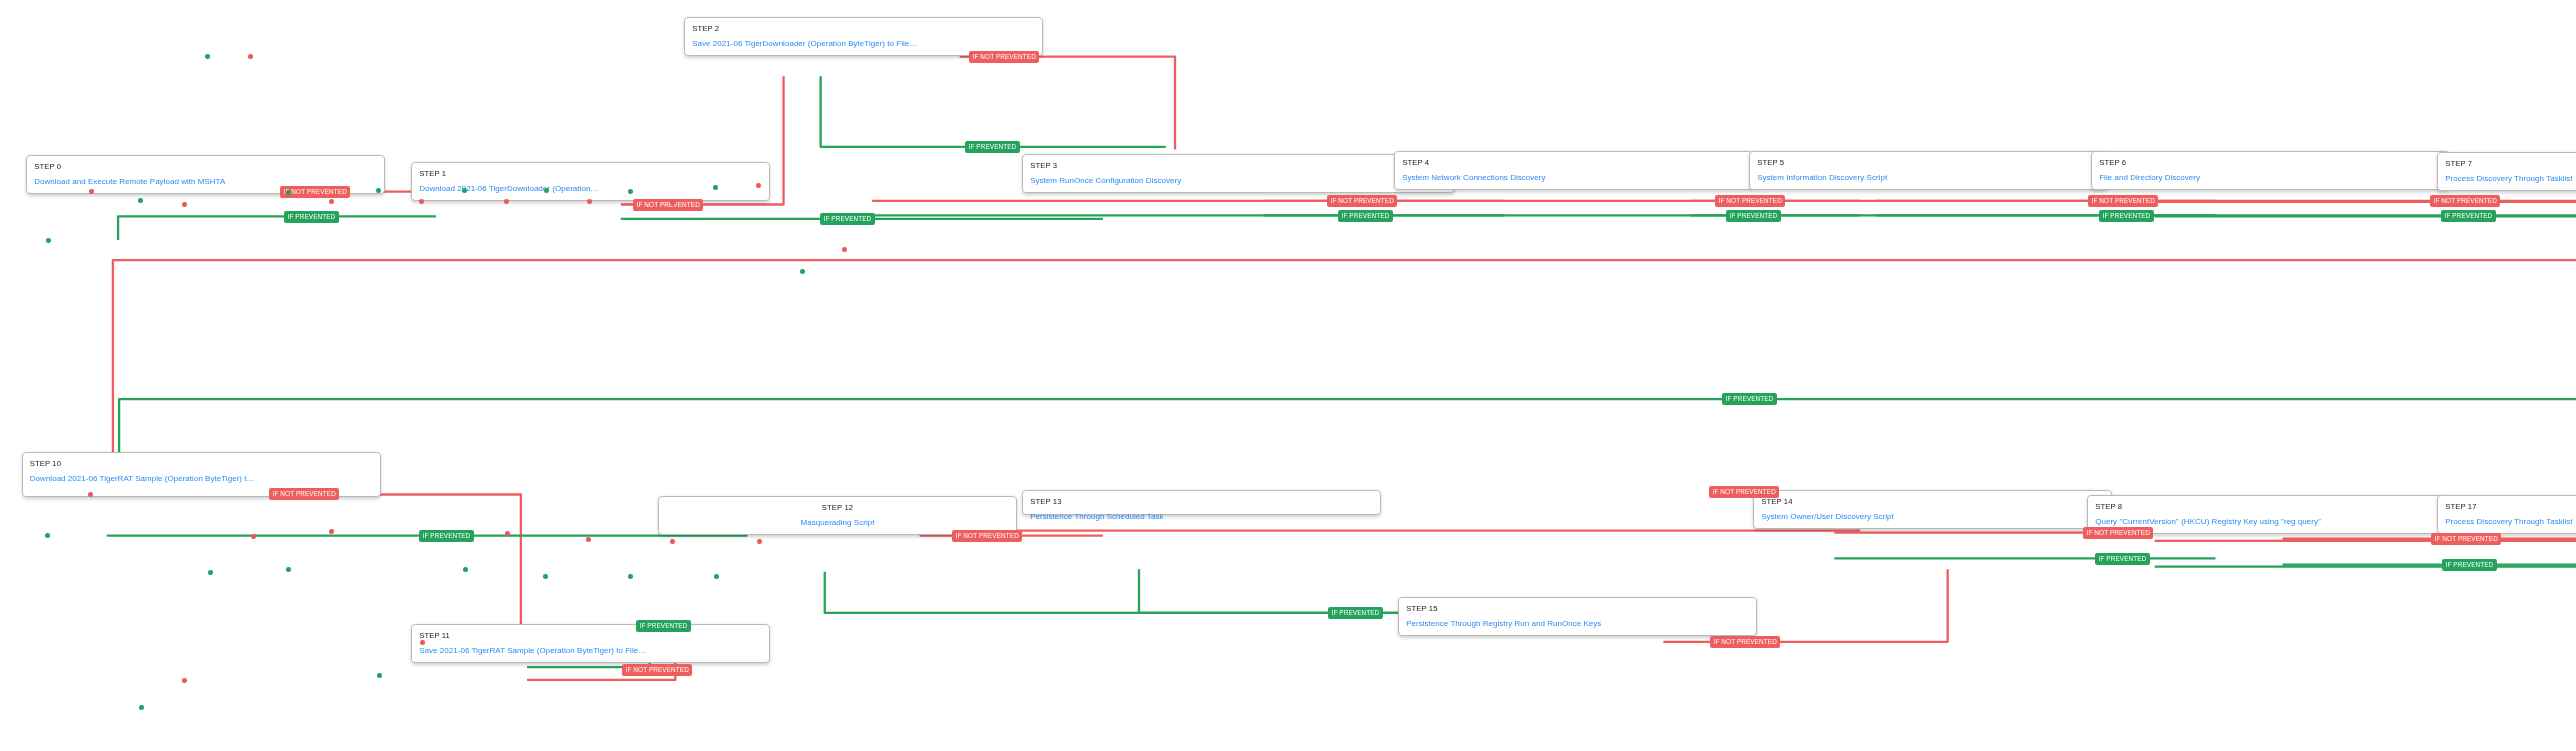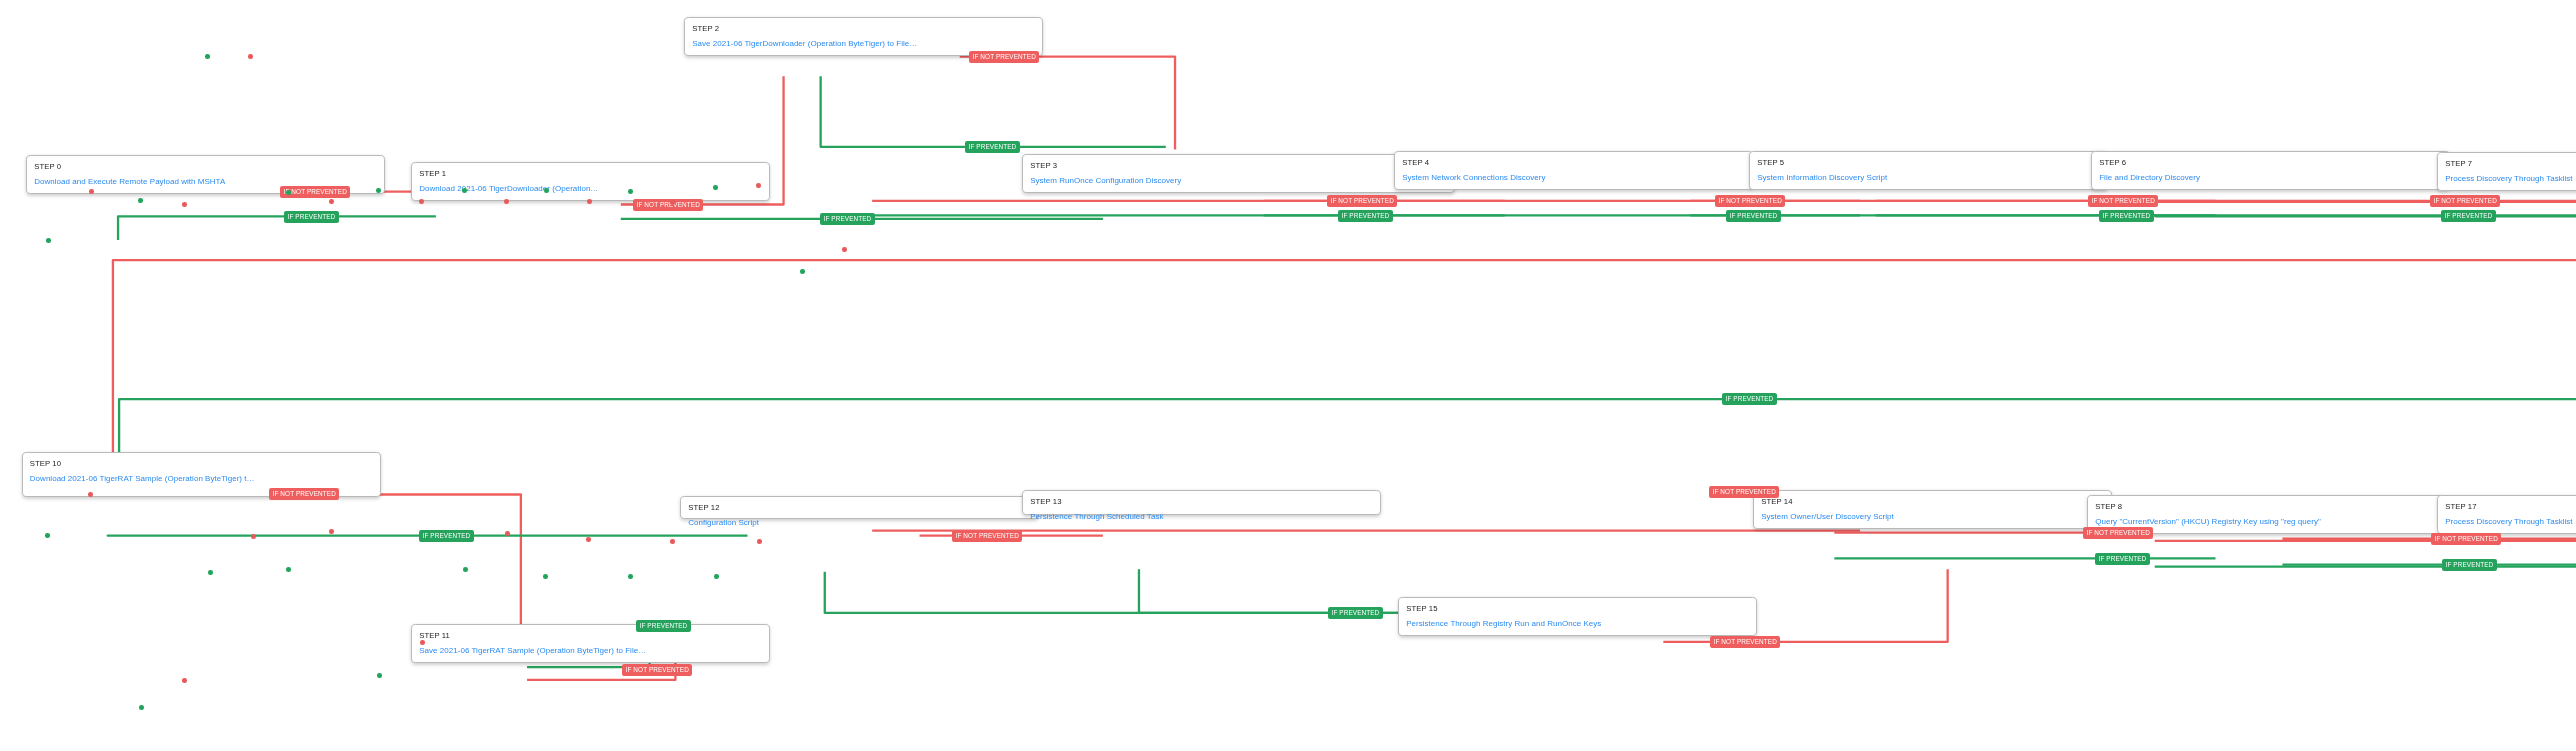--- a/index.html
+++ b/index.html
@@ -211,23 +211,23 @@
   <div class="port port-red" style="left:88px; top:492px;"></div>
   <div class="port port-green" style="left:45px;  top:533px;"></div>
 
   <div class="node" style="left: 411px; top: 624px; width: 359px; height: 39px;">
     <div class="node-step">STEP 11</div>
     <div class="node-title">Save 2021-06 TigerRAT Sample (Operation ByteTiger) to File…</div>
   </div>
   <div class="port port-red" style="left:182px; top:678px;"></div>
   <div class="port port-green" style="left:139px; top:705px;"></div>
 
-  <div class="node" style="left: 680px; top: 496px; width: 359px; height: 23px;">
+  <div class="node" style="left: 658px; top: 496px; width: 359px; height: 39px; text-align: center;">
     <div class="node-step">STEP 12</div>
-    <div class="node-title">Configuration Script</div>
+    <div class="node-title">Masquerading Script</div>
   </div>
   <div class="port port-red" style="left:251px; top:534px;"></div>
   <div class="port port-green" style="left:208px; top:570px;"></div>
 
   <div class="node" style="left: 1022px; top: 490px; width: 359px; height: 25px;">
     <div class="node-step">STEP 13</div>
     <div class="node-title">Persistence Through Scheduled Task</div>
   </div>
   <div class="port port-red" style="left:329px; top:529px;"></div>
   <div class="port port-green" style="left:286px; top:567px;"></div>

